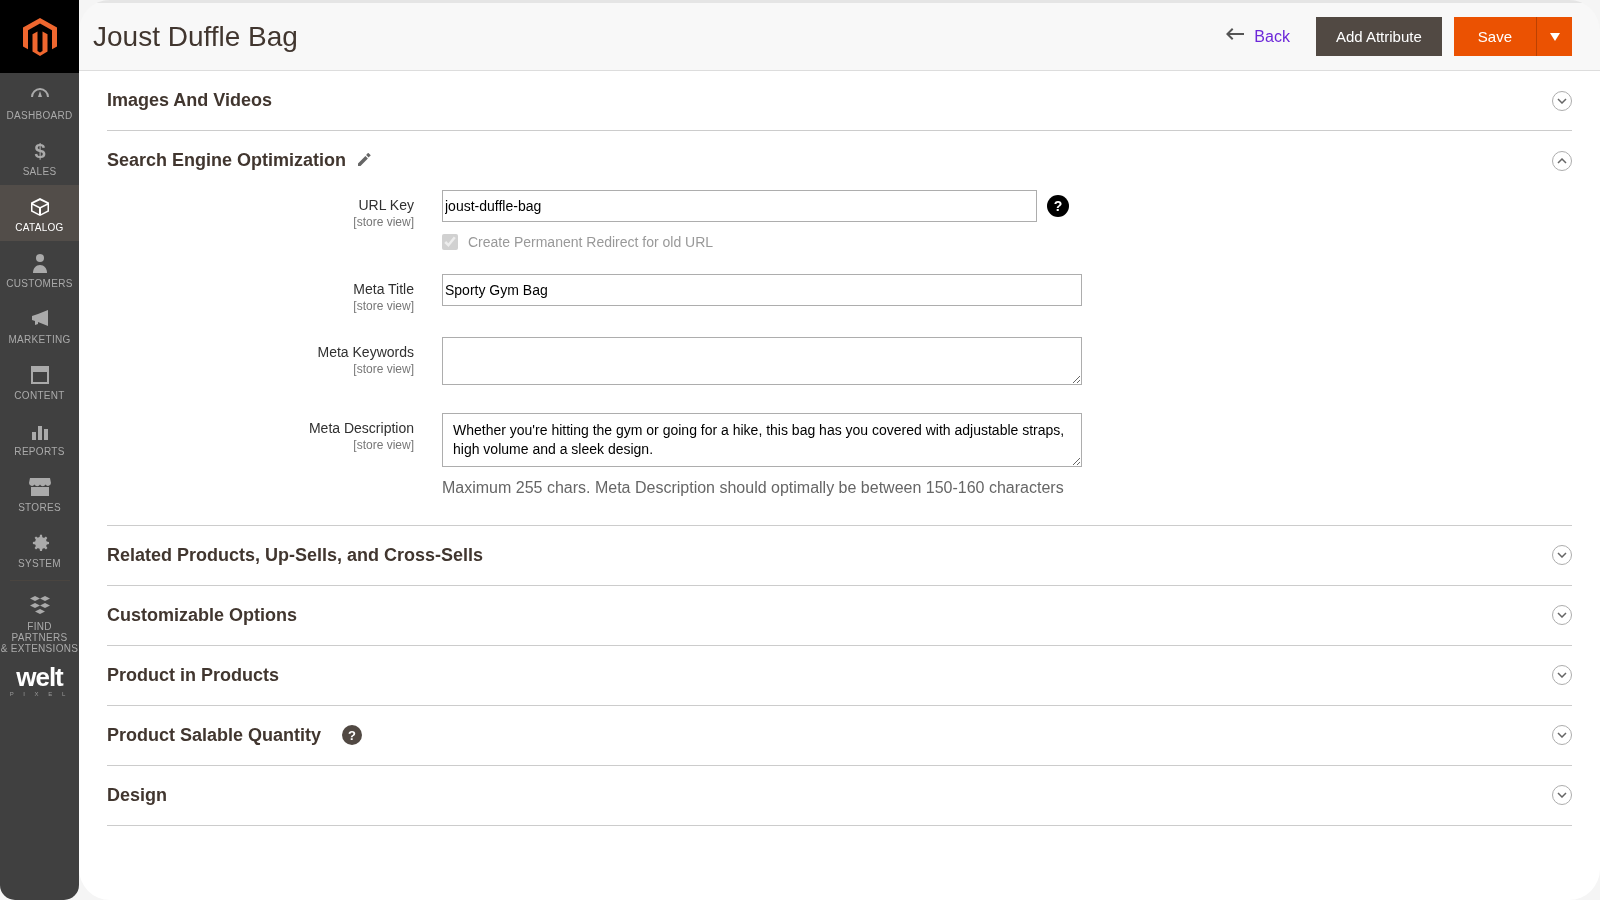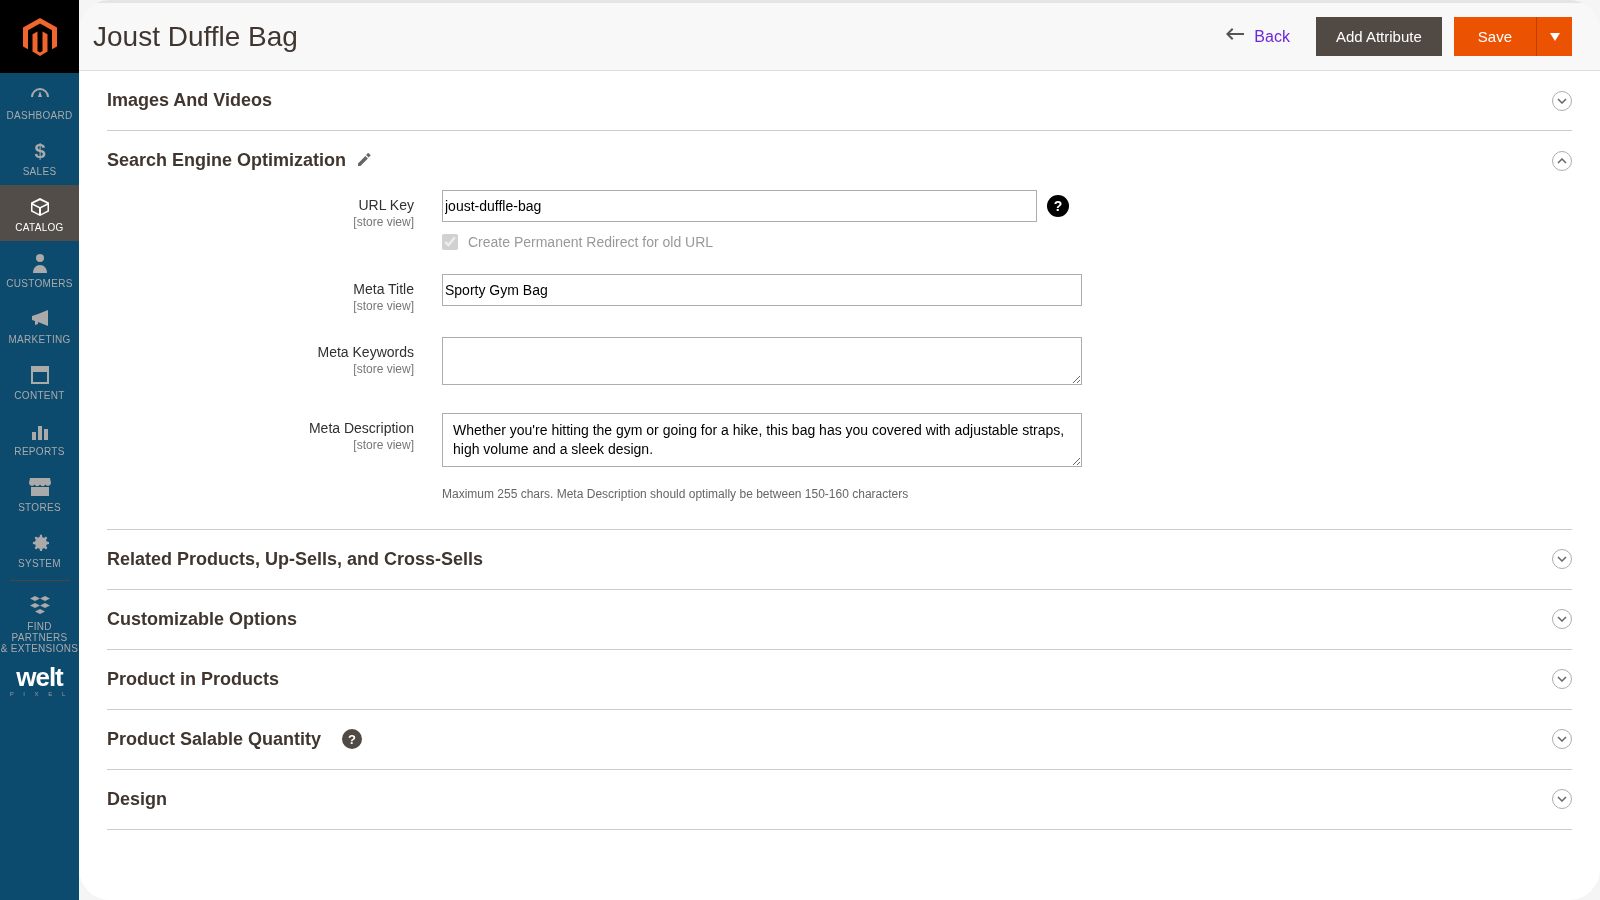--- a/index.html
+++ b/index.html
@@ -1,20 +1,20 @@
 <!DOCTYPE html>
 <html><head>
 <meta charset="utf-8">
 <style>
 * { box-sizing: border-box; margin: 0; padding: 0; }
 html, body { height: 100%; font-family: 'Helvetica Neue', Helvetica, Arial, sans-serif; }
 body { display: flex; background: #f5f5f5; overflow: hidden; }
 
 
-.sidebar { width: 79px; background: #0c4a6e; display: flex; flex-direction: column; align-items: center; height: 100vh; flex-shrink: 0; }
+.sidebar { width: 79px; background: #404040; display: flex; flex-direction: column; align-items: center; height: 100vh; flex-shrink: 0; border-radius: 15px; }
 .logo-box { width: 79px; height: 73px; display: flex; align-items: center; justify-content: center; background: #000; }
 .logo-box svg { width: 34px; height: 38px; }
 .nav-item { width: 79px; padding: 10px 0 8px; display: flex; flex-direction: column; align-items: center; justify-content: center; color: #aaa; font-size: 10px; cursor: pointer; text-align: center; }
 .nav-item.active { background: #524d49; color: #fff; }
 .nav-item .nav-icon { height: 24px; display: flex; align-items: center; justify-content: center; margin-bottom: 3px; }
 .nav-item .nav-label { font-size: 10px; letter-spacing: 0.3px; line-height: 1.1; }
 .nav-sep { width: 60px; border-top: 1px solid #4a4540; margin: 3px 0; }
 .welt { margin-top: 0; width: 79px; display: flex; flex-direction: column; align-items: center; color: #fff; }
 .welt-text { font-size: 26px; font-weight: 700; letter-spacing: -1px; }
 .welt-sub { font-size: 6px; letter-spacing: 4px; color: #999; margin-top: -2px; }
@@ -53,21 +53,21 @@
 .form-scope { font-size: 12px; color: #777; display: block; margin-top: 1px; }
 .form-field-col { flex: 1; max-width: 650px; }
 .text-input { width: 100%; max-width: 595px; padding: 7px 2px; font-size: 14px; border: 1px solid #adadad; background: #fff; font-family: inherit; }
 .text-input.wide { max-width: 640px; }
 .textarea { width: 100%; max-width: 640px; padding: 7px 10px; font-size: 14px; border: 1px solid #adadad; background: #fff; resize: both; font-family: inherit; min-height: 42px; }
 .textarea.desc { min-height: 48px; line-height: 1.35; }
 .help-icon { width: 22px; height: 22px; background: #000; color: #fff; border-radius: 50%; display: inline-flex; align-items: center; justify-content: center; font-weight: 700; font-size: 14px; margin-left: 10px; vertical-align: middle; cursor: pointer; }
 .input-with-help { display: flex; align-items: center; }
 .checkbox-row { display: flex; align-items: center; gap: 10px; margin-top: 12px; color: #999; font-size: 14px; }
 .checkbox-row input { width: 16px; height: 16px; accent-color: #888; }
-.note { font-size: 12px; color: #666; margin-top: 16px; }
+.note { font-size: 16px; color: #666; margin-top: 8px; }
 
 
 .content::-webkit-scrollbar { width: 12px; }
 .content::-webkit-scrollbar-thumb { background: #c1c1c1; border-radius: 6px; }
 </style>
 </head>
 <body>
 
 <div class="sidebar">
   <div class="logo-box">

